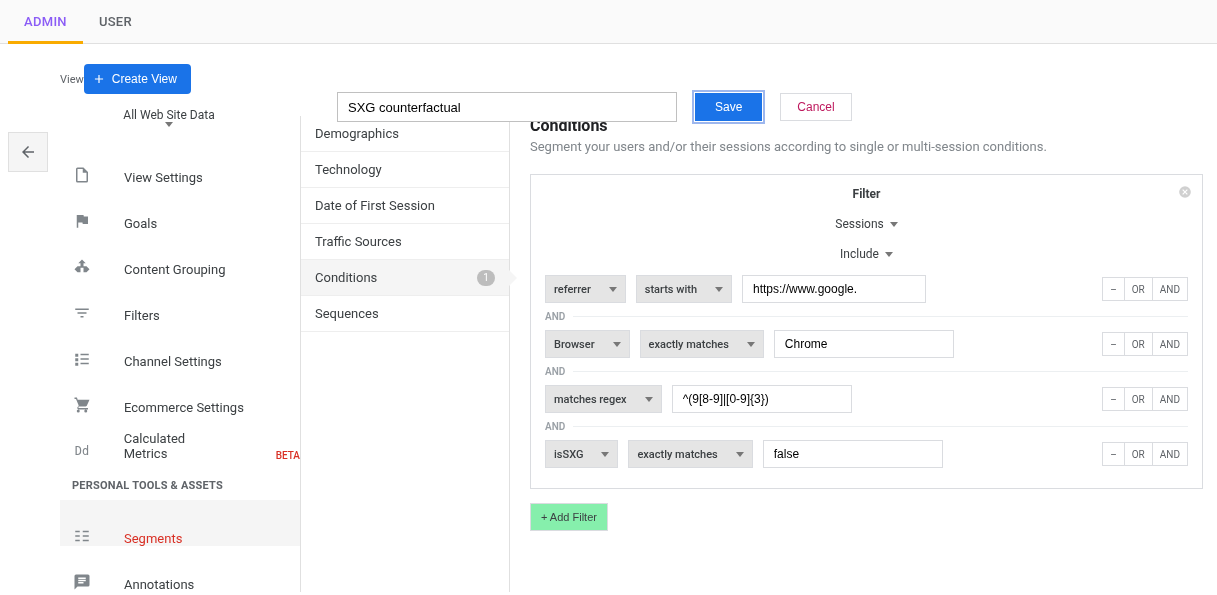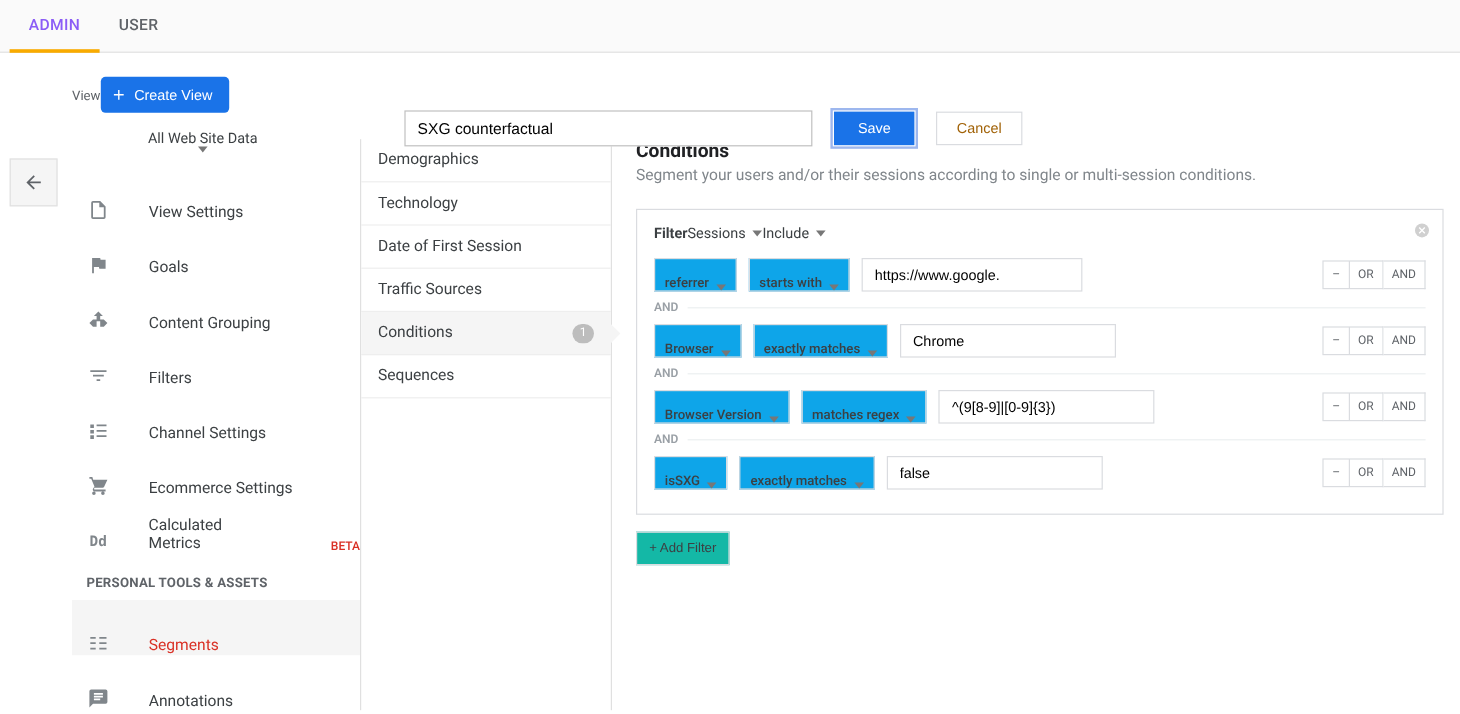--- a/index.html
+++ b/index.html
@@ -17,46 +17,46 @@
   .view-select { display:flex; align-items:center; justify-content:space-between; padding:6px 4px 12px 2px; border-bottom:0; color:#3c4043; font-size:12px; cursor:pointer; width:220px;flex-direction:column;}
   .side-item { display:flex; align-items:flex-end; gap:32px; height:46px; padding-left:12px; font-size:13px; color:#3c4043; cursor:pointer;}
   .side-item .ico { width:20px; height:20px; display:flex; align-items:center; justify-content:center; color:#80868b;}
   .side-item.active { background:#f5f5f5; color:#d93025;}
   .side-section-title { font-size:11px; font-weight:700; color:#5f6368; padding:18px 0 8px 12px; letter-spacing:.2px;}
   .beta { color:#d93025; font-size:10px; font-weight:500; margin-left:13px;}
   .col-mid { width:210px; border-left:1px solid #e0e0e0; border-right:1px solid #e0e0e0; margin-top:72px;}
   .name-row { display:flex; align-items:center; gap:18px; padding:0 0 24px 0; position:absolute; top:92px; left:337px;}
   .name-input { width:340px; height:30px; border:1px solid #c0c0c0; padding:0 10px; font-size:13px;}
   .save-btn { background:#1a73e8; color:#fff; border:none; height:28px; padding:0 20px; font-size:12px; cursor:pointer; outline:2px solid #9db7ee; outline-offset:1px;}
-  .cancel-btn { background:#fff; color:#a16207; border:1px solid #dadce0; height:28px; padding:0 16px; font-size:12px; cursor:pointer;}
+  .cancel-btn { background:#fff; color:#be185d; border:1px solid #dadce0; height:28px; padding:0 16px; font-size:12px; cursor:pointer;}
   .mid-list { padding-top:0;}
   .mid-item { height:36px; line-height:36px; padding:0 14px; border-bottom:1px solid #eee; font-size:13px; color:#3c4043; cursor:pointer; display:flex; align-items:center; justify-content:space-between;}
   .mid-section { font-size:11px; color:#9aa0a6; padding:14px 14px 4px 14px;}
   .mid-item.active { background:#f5f5f5; position:relative;}
   .mid-item.active::after { content:""; position:absolute; right:-8px; top:50%; transform:translateY(-50%); width:0;height:0; border-style:solid; border-width:8px 0 8px 8px; border-color:transparent transparent transparent #f5f5f5;}
   .badge { background:#bdbdbd; color:#fff; border-radius:10px; min-width:18px; height:16px; font-size:10px; display:flex; align-items:center; justify-content:center; padding:0 6px;}
   .col-right { flex:1; padding:16px 14px 20px 20px; margin-top:56px;}
   .cond-title { font-size:16px; font-weight:700; color:#202124; margin-bottom:4px;}
   .cond-sub { font-size:13px; color:#80868b; margin-bottom:20px;}
   .filter-box { border:1px solid #dadce0; padding:12px 14px 16px 14px; position:relative;}
-  .filter-header { display:flex; align-items:center; gap:0; margin-bottom:14px;}
+  .filter-header { display:flex; align-items:center; gap:16px; margin-bottom:14px;flex-direction:column;}
   .filter-header .lbl { font-weight:700; font-size:12px;}
   .drop { display:flex; align-items:center; gap:6px; font-size:12px; color:#3c4043; cursor:pointer;}
   .close-x { position:absolute; right:10px; top:10px; color:#bdbdbd; cursor:pointer; font-size:14px;}
   .cond-row { display:flex; align-items:center; gap:10px; margin:4px 0;}
-  .pill { border:1px solid #dadce0; background:#0ea5e9; height:28px; padding:0 8px; display:flex; align-items:flex-end; gap:6px; font-size:11px; font-weight:500; color:#3c4043; cursor:pointer;}
+  .pill { border:1px solid #dadce0; background:#e5e5e5; height:28px; padding:0 8px; display:flex; align-items:center; gap:18px; font-size:11px; font-weight:500; color:#3c4043; cursor:pointer;}
   .txt-input { border:1px solid #dadce0; height:28px; padding:0 10px; font-size:12px; width:184px;}
   .txt-input.w2{width:180px;}
   .and-sep { display:flex; align-items:center; margin:8px 0;}
   .and-sep span { font-size:10px; color:#9aa0a6; font-weight:600; padding-right:8px;}
   .and-sep::after { content:""; flex:1; height:1px; background:#eceff1;}
   .row-ops { margin-left:auto; display:flex; gap:0;}
   .op-btn { border:1px solid #dadce0; background:#fff; height:24px; padding:0 7px; font-size:10px; color:#5f6368; cursor:pointer; display:flex; align-items:center;}
   .op-btn + .op-btn{ border-left:none;}
-  .add-filter { margin-top:14px; border:1px solid #dadce0; background:#14b8a6; height:28px; padding:0 10px; font-size:11px; color:#3c4043; cursor:pointer;}
+  .add-filter { margin-top:14px; border:1px solid #dadce0; background:#86efac; height:28px; padding:0 10px; font-size:11px; color:#3c4043; cursor:pointer;}
   .caret { width:0;height:0;border-left:4px solid transparent;border-right:4px solid transparent;border-top:5px solid #777;}
   svg{display:block;}
 </style>
 </head>
 <body>
 
 <div class="topbar">
   <div class="tab active">ADMIN</div>
   <div class="tab">USER</div>
 </div>
@@ -132,21 +132,21 @@
     </div>
     <div class="side-item">
       <span class="ico">
           <svg width="18" height="18" viewBox="0 0 24 24">
             <path fill="#80868b" d="M7 18a2 2 0 1 0 2 2 2 2 0 0 0-2-2zm10 0a2 2 0 1 0 2 2 2 2 0 0 0-2-2zM7.2 14h9.4a2 2 0 0 0 1.8-1.1L22 5H6.2L5.3 2H2v2h2l3.6 8.6L6 15a2 2 0 0 0 1.8 3H20v-2H7.4z"></path>
           </svg>
         </span>
       <span>Ecommerce Settings</span>
     </div>
     <div class="side-item">
-      <span class="ico" style="font-family:monospace;font-size:12px;font-weight:700;color:#80868b;">Dd</span>
+      <span class="ico" style="font-family:monospace;font-size:12px;font-weight:400;color:#80868b;">Dd</span>
       <span>Calculated Metrics</span>
       <span class="beta">BETA</span>
     </div>
 
     <div class="side-section-title">PERSONAL TOOLS &amp; ASSETS</div>
     <div class="side-item active">
       <span class="ico">
           <svg width="18" height="18" viewBox="0 0 24 24">
             <path fill="#80868b" d="M3 5h6v2H3zM3 11h6v2H3zM3 17h6v2H3zM13 5h8v2h-8zM13 11h8v2h-8zM13 17h8v2h-8z"></path>
           </svg>
@@ -251,24 +251,20 @@
           <div class="op-btn">OR</div>
           <div class="op-btn">AND</div>
         </div>
       </div>
       <div class="and-sep">
           <span>AND</span>
         </div>
 
       <div class="cond-row">
         <div class="pill">
-            <span>Browser Version</span>
-            <span class="caret"></span>
-          </div>
-        <div class="pill">
             <span>matches regex</span>
             <span class="caret"></span>
           </div>
         <input class="txt-input w2" value="^(9[8-9]|[0-9]{3})" style="">
         <div class="row-ops">
           <div class="op-btn">–</div>
           <div class="op-btn">OR</div>
           <div class="op-btn">AND</div>
         </div>
       </div>

